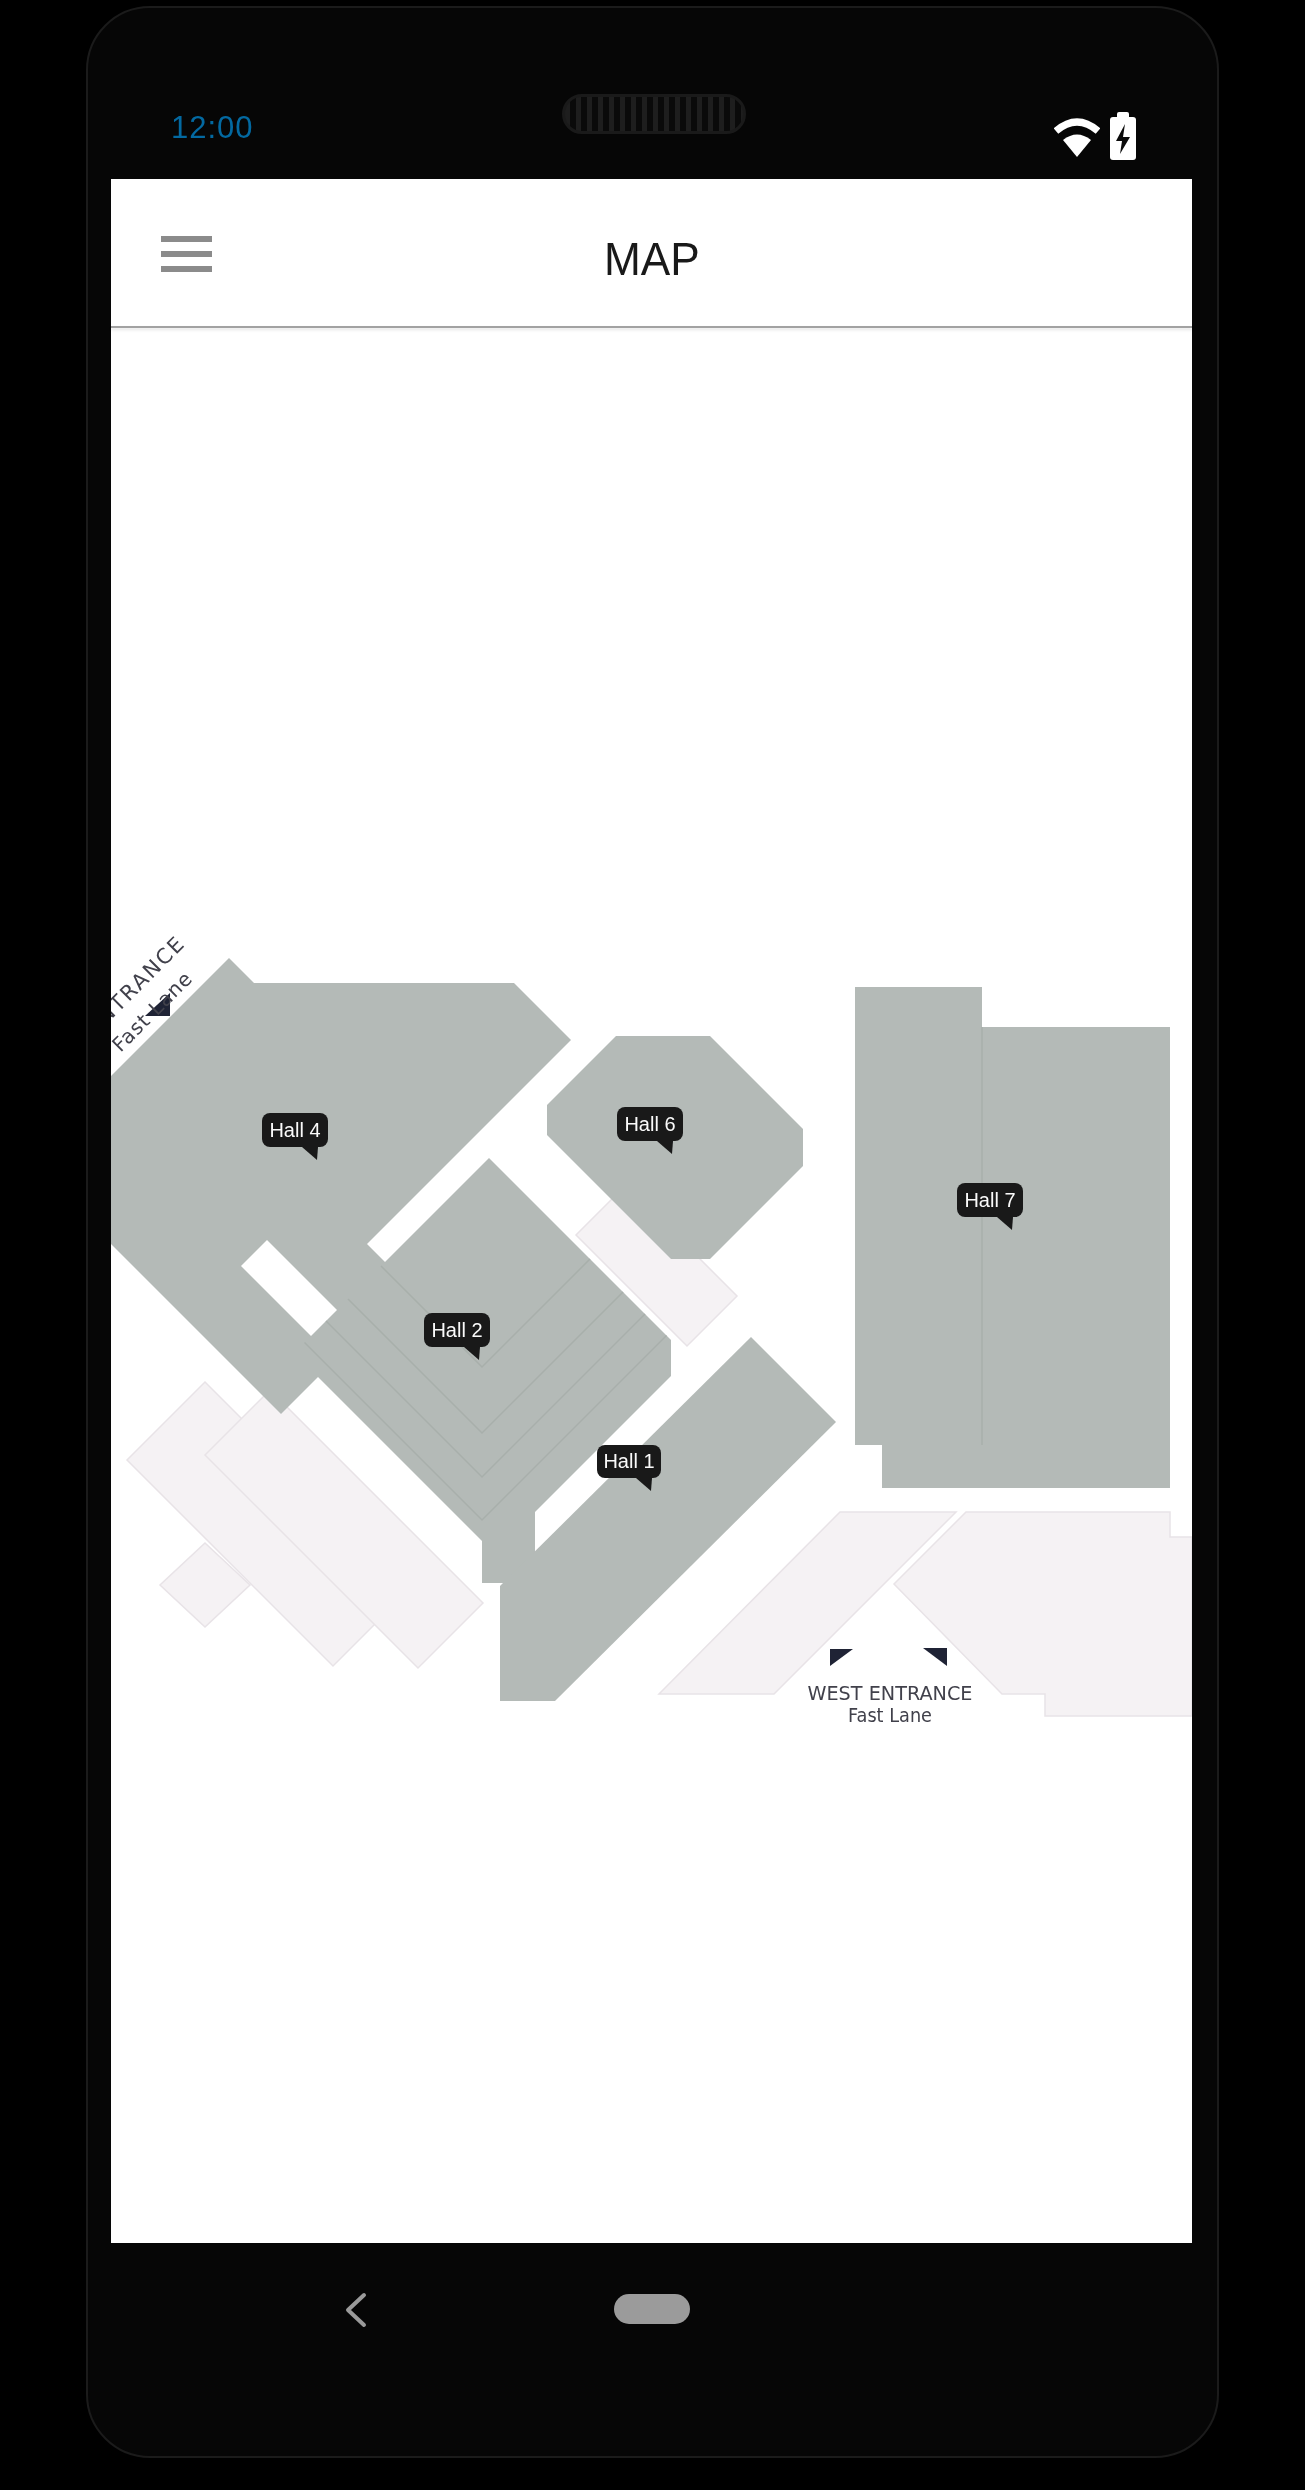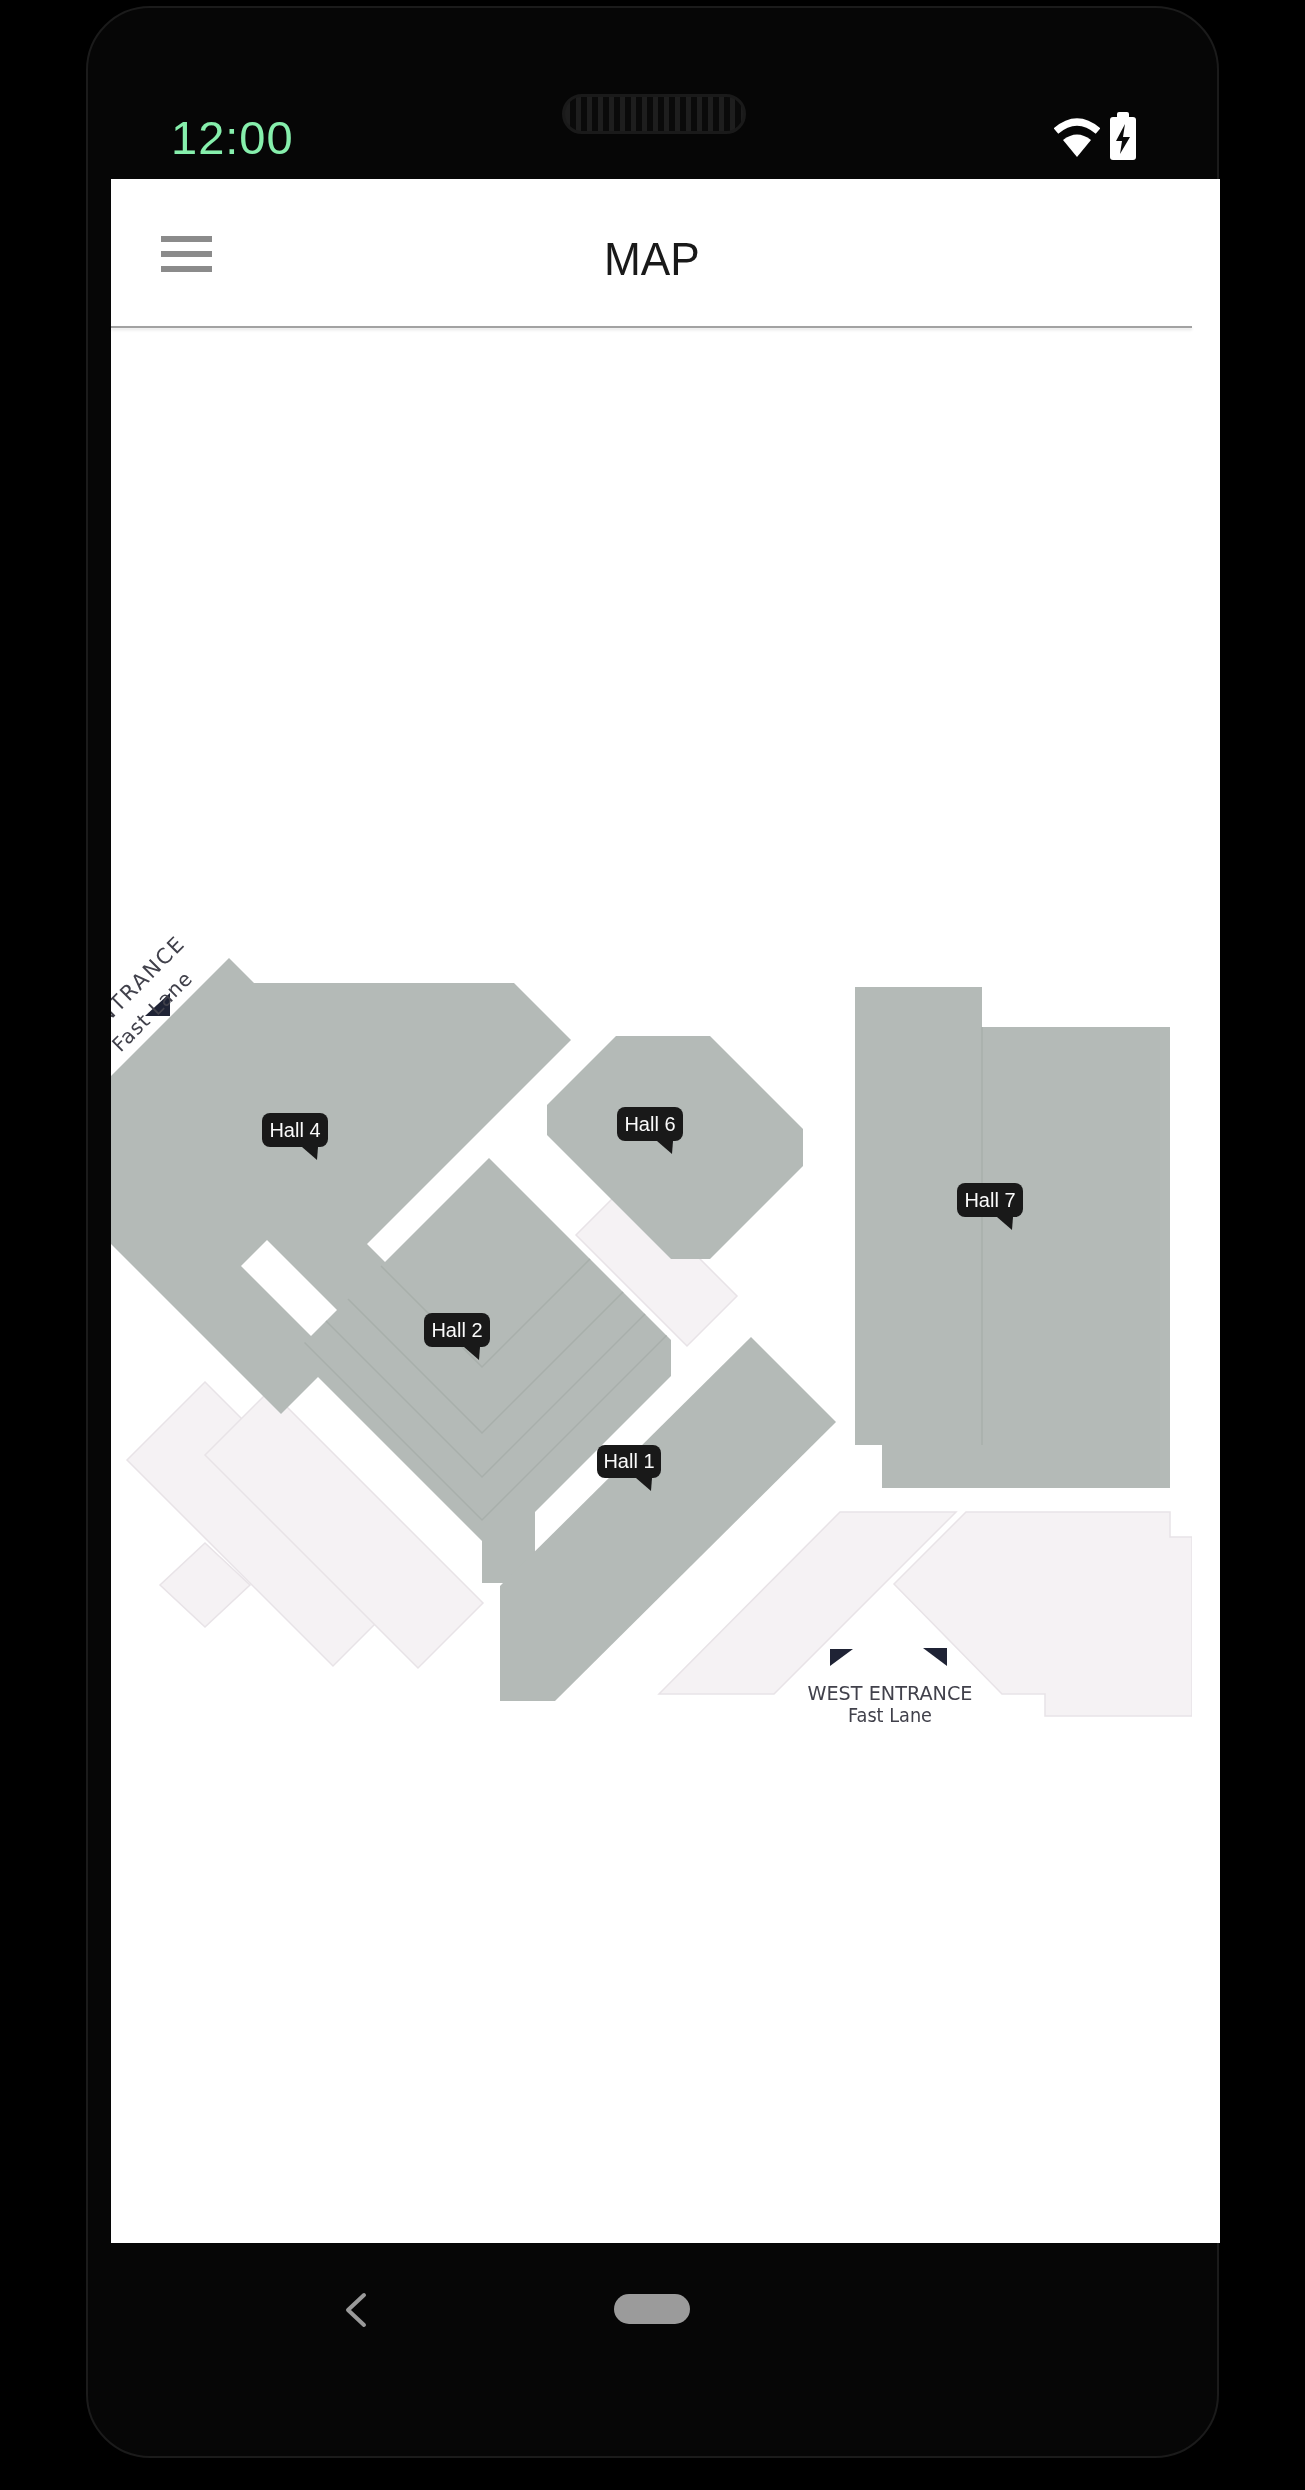--- a/index.html
+++ b/index.html
@@ -8,24 +8,24 @@
   .abs{position:absolute;}
 
   
   .device-body{left:86px;top:6px;width:1133px;height:2452px;border-radius:64px;
                background:#060606;border:2px solid #1b1b1b;box-sizing:border-box;}
   .speaker-grille{left:562px;top:94px;width:184px;height:40px;border-radius:22px;
                   background:repeating-linear-gradient(90deg,#1e1e1e 0 5px,#0a0a0a 5px 11px);
                   border:3px solid #1a1a1a;box-sizing:border-box;}
 
   
-  .status-time{left:171px;top:110px;color:#86efac;font-size:47px;letter-spacing:1px;}
+  .status-time{left:171px;top:110px;color:#0369a1;font-size:31px;letter-spacing:1px;}
 
   
-  .screen{left:111px;top:179px;width:1081px;height:2064px;background:#ffffff;padding-left:28px;}
+  .screen{left:111px;top:179px;width:1081px;height:2064px;background:#ffffff;}
 
   
   .appbar{position:absolute;left:0;top:0;width:1081px;height:147px;background:#fff;}
   .menu-btn{position:absolute;left:50px;top:52px;width:52px;height:44px;cursor:pointer;background:none;border:none;padding:0;}
   .menu-btn .bar{position:absolute;left:0;width:51px;height:6px;background:#8b8b8b;}
   .bar1{top:5px}.bar2{top:20px}.bar3{top:35px}
   .page-title{position:absolute;left:0;top:52px;width:100%;text-align:center;
               font-size:47px;color:#191919;letter-spacing:0px;}
   .page-title span{display:inline-block;transform:scaleX(0.94);}
   .appbar-divider{position:absolute;left:0;top:147px;width:1081px;height:2px;background:#a2a2a2;

